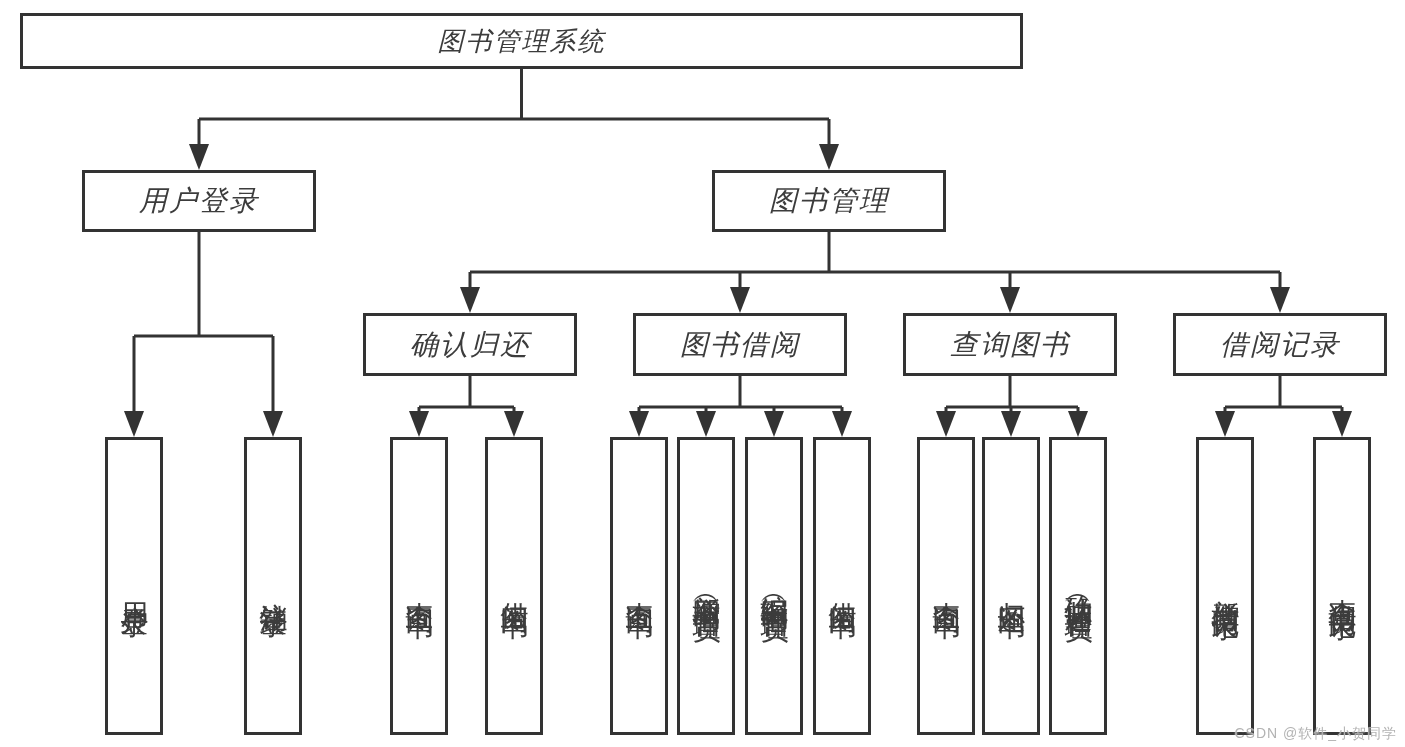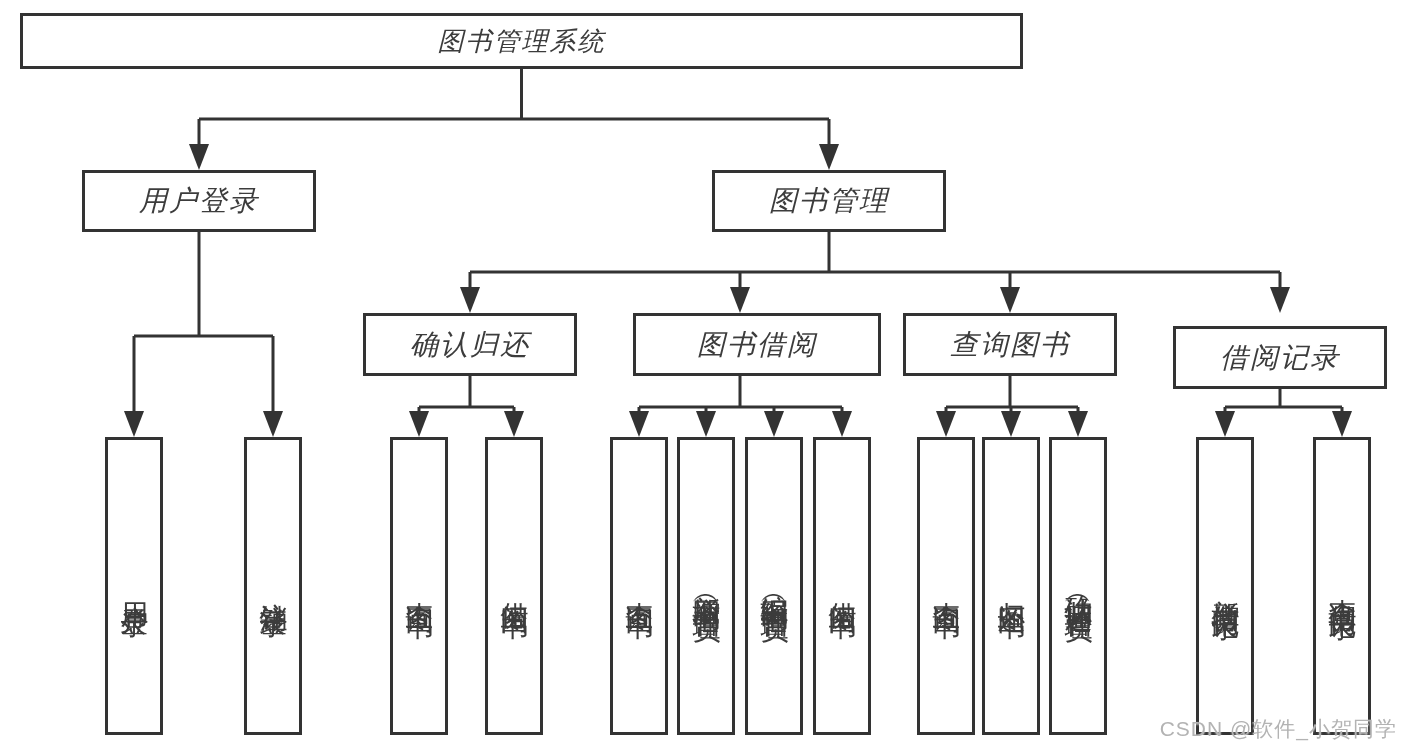--- a/index.html
+++ b/index.html
@@ -53,21 +53,21 @@
     text-orientation:mixed;
     font-size:28px;
     letter-spacing:3px;
     color:var(--text-color);
     z-index:2;
     line-height:1;
   }
   .watermark{
     position:absolute;
     right:8px;bottom:4px;
-    font-size:21px;
+    font-size:14px;
     letter-spacing:1px;
     color:var(--wm-color);
     text-shadow:0 1px 2px rgba(255,255,255,0.85);
     z-index:3;
     white-space:nowrap;
   }
 </style>
 </head>
 <body>
 
@@ -122,23 +122,23 @@
       <polygon points="1332,411 1352,411 1342,437"></polygon>
     </g>
   </svg>
 
   <div class="hnode root" style="left:20px;top:13px;width:1003px;height:56px;">图书管理系统</div>
 
   <div class="hnode" style="left:82px;top:170px;width:234px;height:62px;">用户登录</div>
   <div class="hnode" style="left:712px;top:170px;width:234px;height:62px;">图书管理</div>
 
   <div class="hnode" style="left:363px;top:313px;width:214px;height:63px;">确认归还</div>
-  <div class="hnode" style="left:633px;top:313px;width:248px;height:63px;text-align:center;">图书借阅</div>
+  <div class="hnode" style="left:633px;top:313px;width:214px;height:63px;text-align:center;">图书借阅</div>
   <div class="hnode" style="left:903px;top:313px;width:214px;height:63px;">查询图书</div>
-  <div class="hnode" style="left:1173px;top:313px;width:214px;height:63px;margin-top:13px;">借阅记录</div>
+  <div class="hnode" style="left:1173px;top:313px;width:214px;height:63px;">借阅记录</div>
 
   <div class="vnode" style="left:105px;top:437px;width:58px;height:298px;">用户登录</div>
   <div class="vnode" style="left:244px;top:437px;width:58px;height:298px;">注销登录</div>
 
   <div class="vnode" style="left:390px;top:437px;width:58px;height:298px;">查询图书</div>
   <div class="vnode" style="left:485px;top:437px;width:58px;height:298px;">借阅图书</div>
 
   <div class="vnode" style="left:610px;top:437px;width:58px;height:298px;">查询图书</div>
   <div class="vnode" style="left:677px;top:437px;width:58px;height:298px;">新增图书（管理员）</div>
   <div class="vnode" style="left:745px;top:437px;width:58px;height:298px;">编辑图书（管理员）</div>

